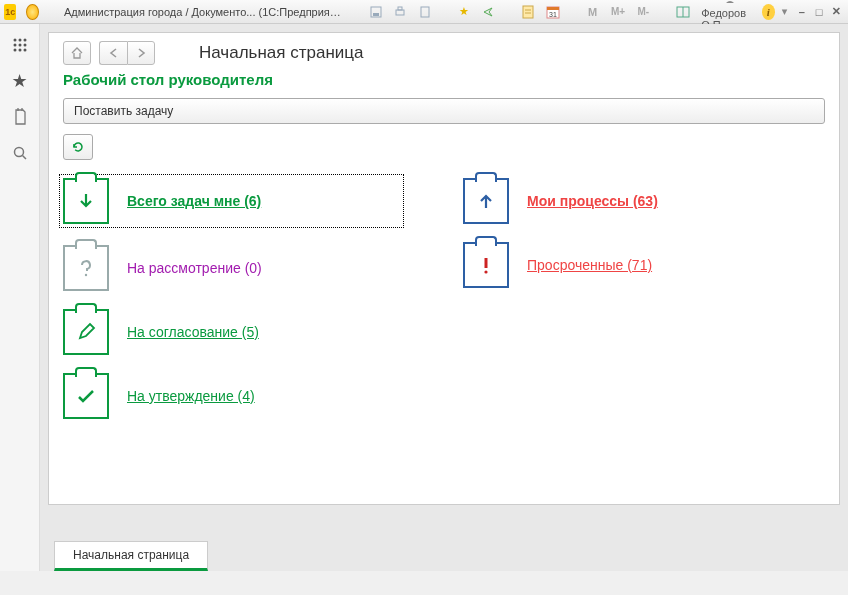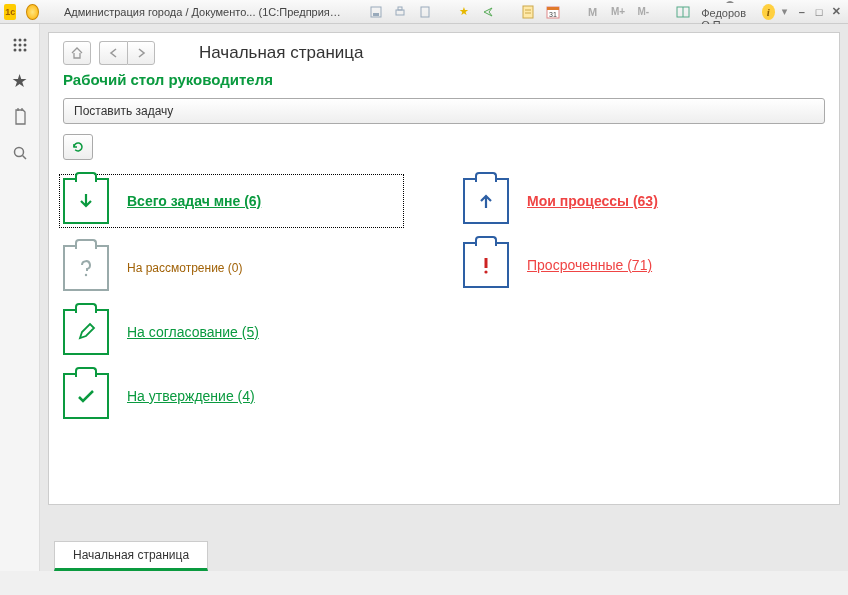--- a/index.html
+++ b/index.html
@@ -82,21 +82,21 @@
   }
   .ic-green { border-color:#0a9a3f; color:#0a9a3f; }
   .ic-gray  { border-color:#9aa; color:#9aa; }
   .ic-blue  { border-color:#2d5fa4; color:#2d5fa4; }
   .ic-redborder { border-color:#2d5fa4; color:#c22; }
   .tile.selected { outline:1px dotted #000; padding:3px; margin-left:-3px; margin-top:-3px; }
 
   .link { color:#0a9a3f; text-decoration:underline; font-size:14px; cursor:pointer; }
   .link.bold { font-weight:bold; }
   .link.blue { color:#ef4444; }
-  .plain { color:#a16207; font-size:12px; }
+  .plain { color:#a21caf; font-size:14px; }
 
   
   .tabstrip { height:30px; background:#e8e8e8; display:flex; align-items:flex-end; }
   .tab {
     background:#fff; border:1px solid #ccc; border-bottom:3px solid #0a9a3f;
     padding:6px 18px; font-size:12px; color:#333; cursor:pointer; margin-left:6px;
   }
 
   svg { display:block; }
 </style>

